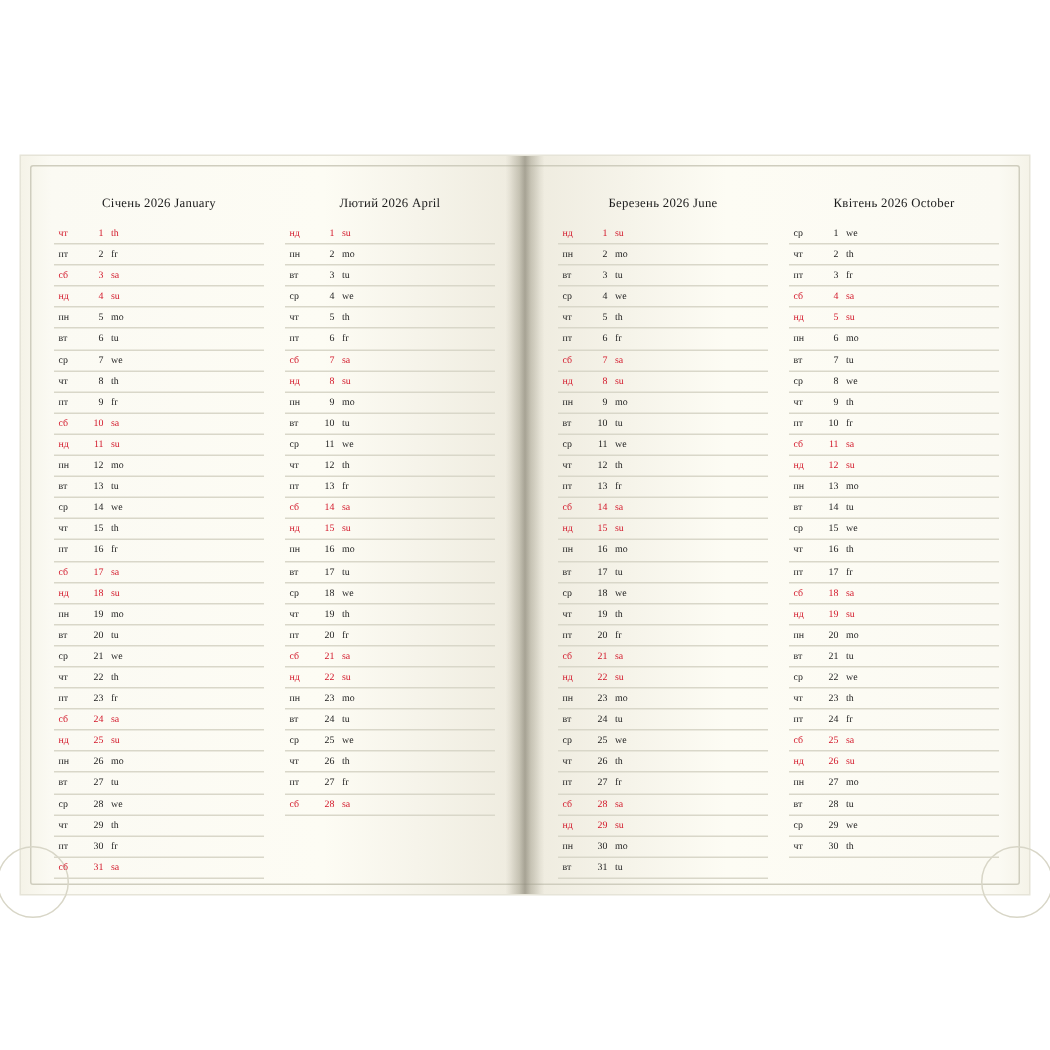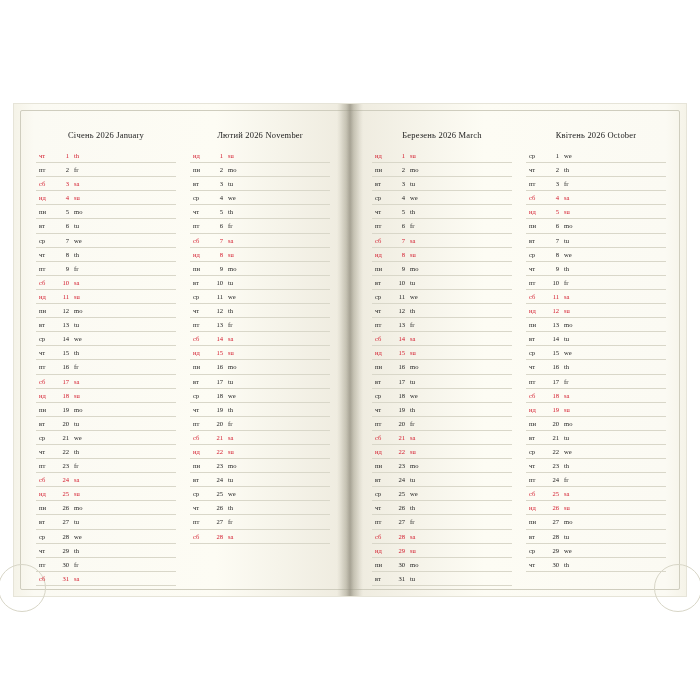--- a/index.html
+++ b/index.html
@@ -237,21 +237,21 @@
                   <span class="en">fr</span>
                 </li>
                 <li class="holiday">
                   <span class="wd">сб</span>
                   <span class="num">31</span>
                   <span class="en">sa</span>
                 </li>
               </ul>
           </div>
           <div class="col c2">
-            <div class="month-title">Лютий 2026 November</div>
+            <div class="month-title">Лютий 2026 April</div>
             <ul class="days">
                 <li class="holiday">
                   <span class="wd">нд</span>
                   <span class="num">1</span>
                   <span class="en">su</span>
                 </li>
                 <li>
                   <span class="wd">пн</span>
                   <span class="num">2</span>
                   <span class="en">mo</span>
@@ -387,21 +387,21 @@
                   <span class="en">sa</span>
                 </li>
               </ul>
           </div>
         </div>
       </div>
 
       <div class="half right">
         <div class="cols">
           <div class="col c1">
-            <div class="month-title">Березень 2026 March</div>
+            <div class="month-title">Березень 2026 June</div>
             <ul class="days">
                 <li class="holiday">
                   <span class="wd">нд</span>
                   <span class="num">1</span>
                   <span class="en">su</span>
                 </li>
                 <li>
                   <span class="wd">пн</span>
                   <span class="num">2</span>
                   <span class="en">mo</span>

